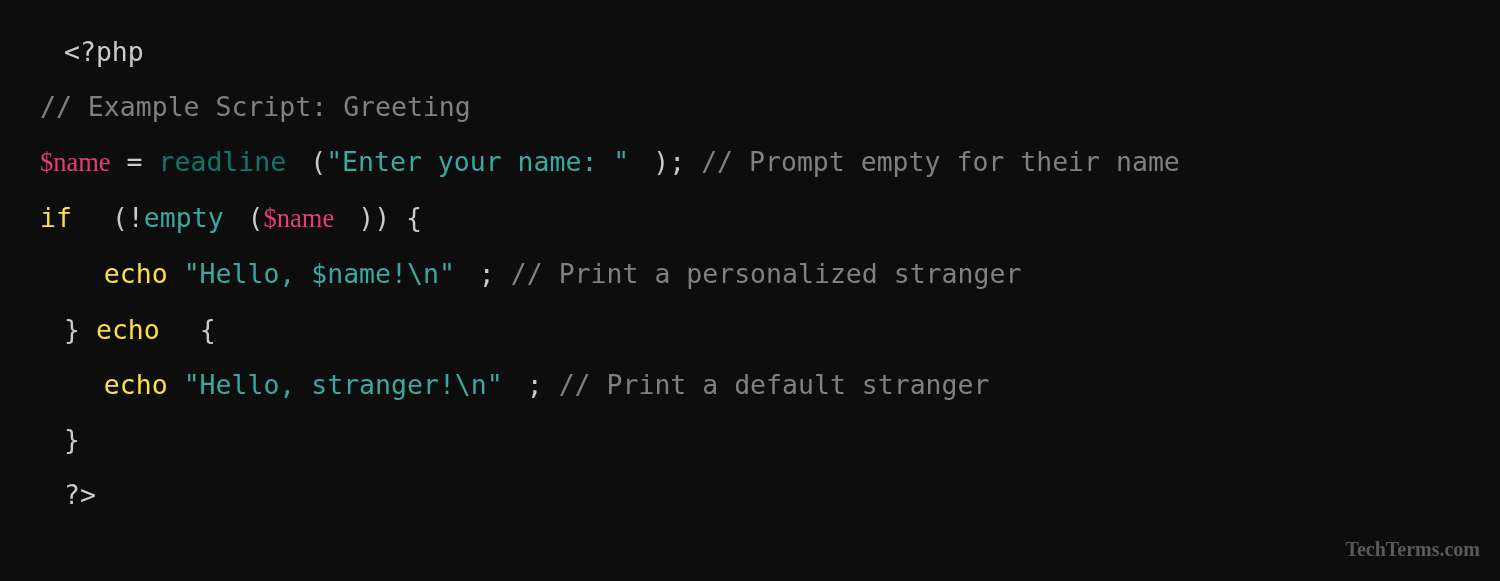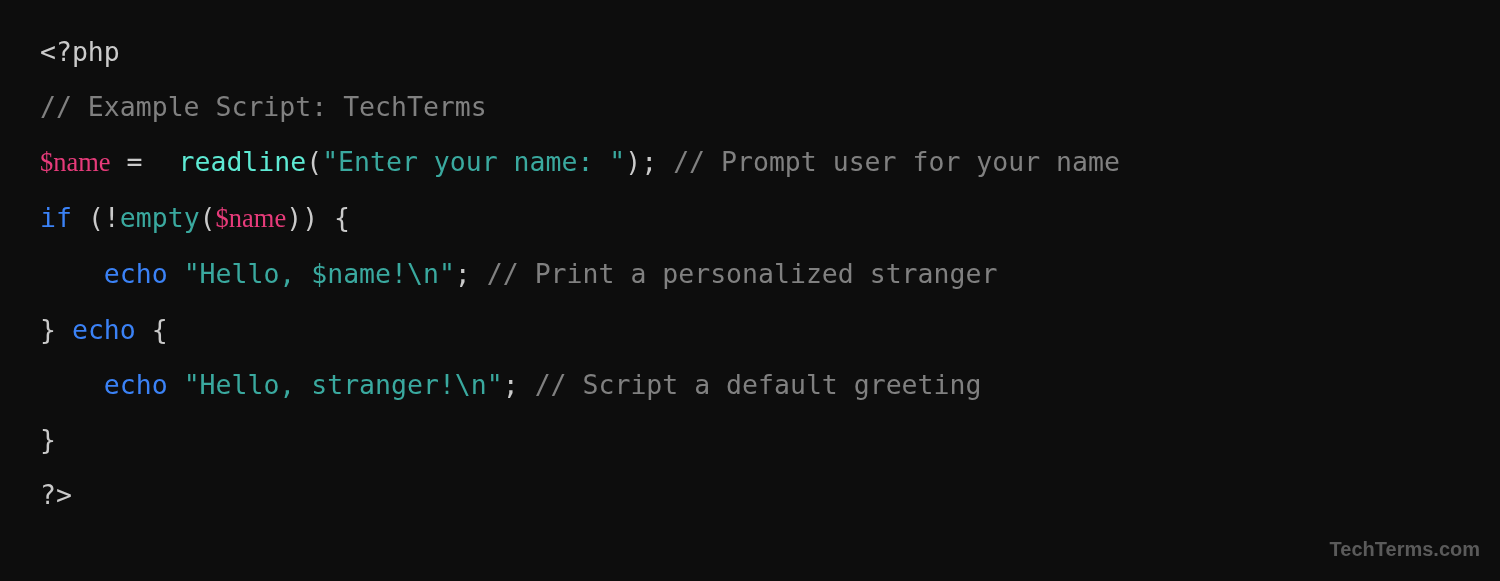--- a/index.html
+++ b/index.html
@@ -15,45 +15,45 @@
       font-family: "SF Mono", "Menlo", "Monaco", "Consolas", monospace;
       font-size: 26.5px;
       line-height: 2.08;
       position: relative;
       overflow: hidden;
     }
     pre {
       font-family: inherit;
       white-space: pre;
     }
-    .punct    { color: #cacaca; }
+    .punct    { color: #cacaca; margin-left: 24px; }
     .comment  { color: #808080; }
     .var      { color: #e63b7a; font-family: Liberation Serif, serif; }
     .op       { color: #cacaca; }
-    .func     { color: #5eead4; margin-left: 20px; }
+    .func     { color: #0f766e; }
     .call     { color: #3aa99f; text-align: right; }
     .string   { color: #3aa99f; }
-    .keyword  { color: #3b82f6; }
+    .keyword  { color: #fde047; }
     .watermark {
       position: absolute;
       bottom: 10px;
       right: 20px;
       color: #5a5a5a;
-      font-family: Liberation Sans, sans-serif;
+      font-family: Liberation Serif, serif;
       font-size: 20px;
       font-weight: 600;
       margin-left: 9px;
     }
   </style>
 </head>
 <body>
 
 <pre><span class="punct">&lt;?php</span>
-<span class="comment">// Example Script: TechTerms</span>
-<span class="var">$name</span><span class="op"> = </span><span class="func">readline</span><span class="punct">(</span><span class="string">"Enter your name: "</span><span class="punct">);</span><span> </span><span class="comment">// Prompt user for your name</span>
+<span class="comment">// Example Script: Greeting</span>
+<span class="var">$name</span><span class="op"> = </span><span class="func">readline</span><span class="punct">(</span><span class="string">"Enter your name: "</span><span class="punct">);</span><span> </span><span class="comment">// Prompt empty for their name</span>
 <span class="keyword">if</span><span> </span><span class="punct">(!</span><span class="call">empty</span><span class="punct">(</span><span class="var">$name</span><span class="punct">)) {</span>
 <span>    </span><span class="keyword">echo</span><span> </span><span class="string">"Hello, $name!\n"</span><span class="punct">;</span><span> </span><span class="comment">// Print a personalized stranger</span>
 <span class="punct">} </span><span class="keyword">echo</span><span class="punct"> {</span>
-<span>    </span><span class="keyword">echo</span><span> </span><span class="string">"Hello, stranger!\n"</span><span class="punct">;</span><span> </span><span class="comment">// Script a default greeting</span>
+<span>    </span><span class="keyword">echo</span><span> </span><span class="string">"Hello, stranger!\n"</span><span class="punct">;</span><span> </span><span class="comment">// Print a default stranger</span>
 <span class="punct">}</span>
 <span class="punct">?&gt;</span></pre>
 
 <div class="watermark">TechTerms.com</div>
 
 </body></html>

